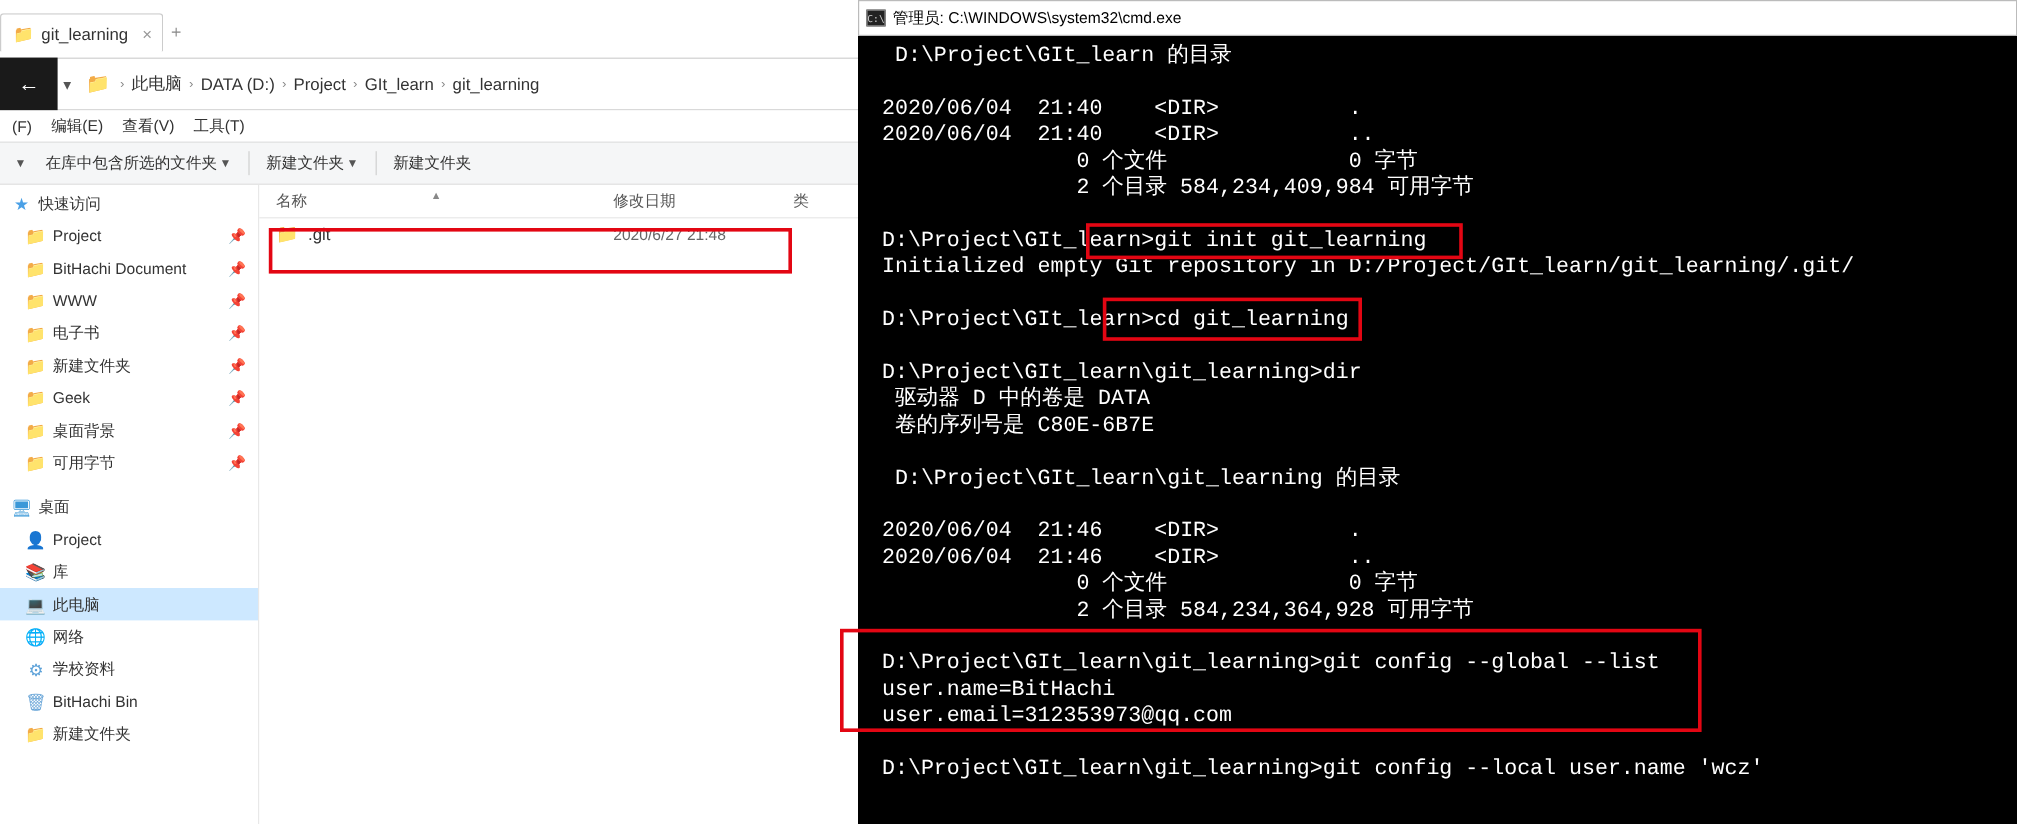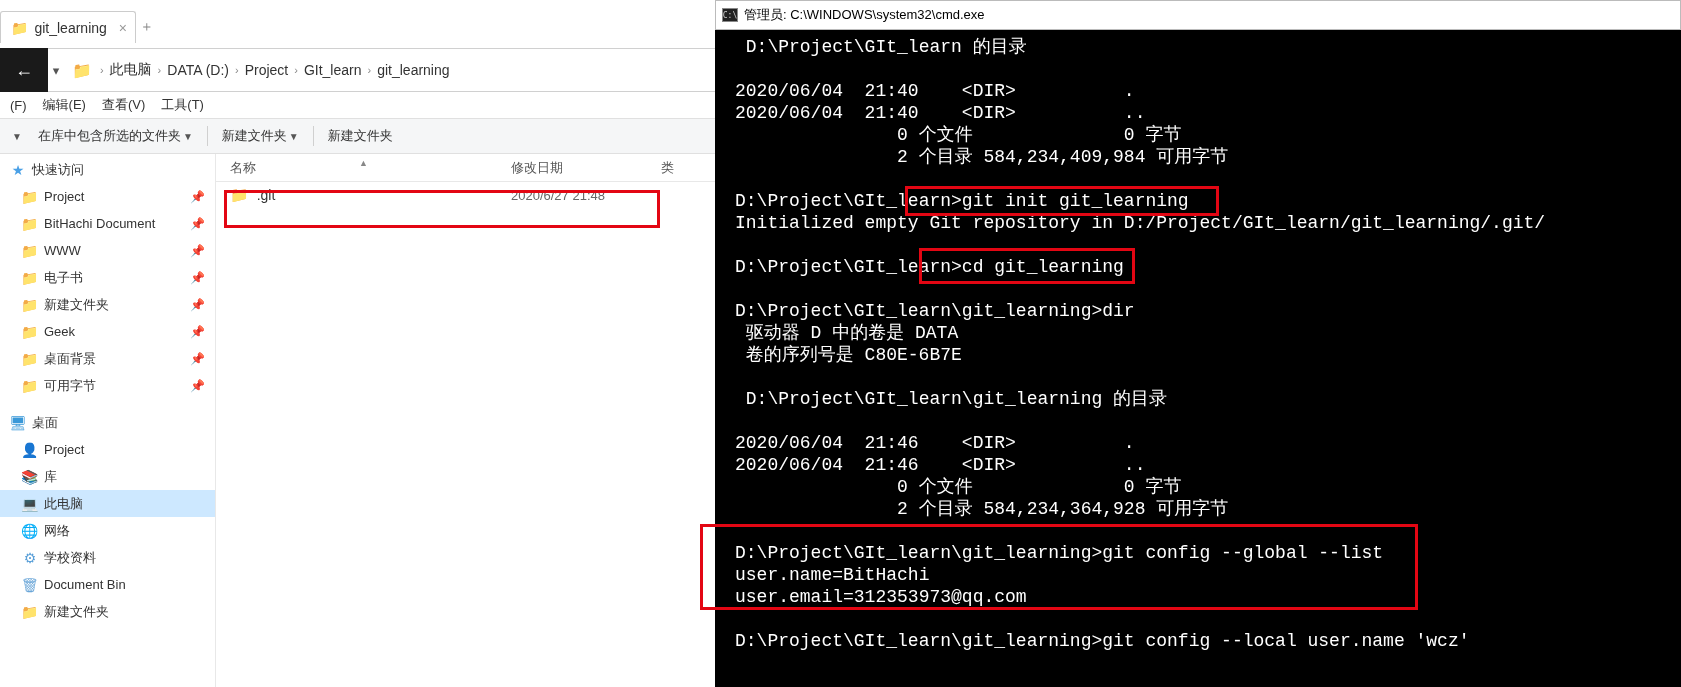--- a/index.html
+++ b/index.html
@@ -166,21 +166,21 @@
         <div class="sb-item" style="padding-left: 22px;">
           <span class="sb-ico" style="color: rgb(90, 160, 216);">🌐</span>
           <span>网络</span>
         </div>
         <div class="sb-item" style="padding-left: 22px;">
           <span class="sb-ico" style="color: rgb(90, 160, 216);">⚙</span>
           <span>学校资料</span>
         </div>
         <div class="sb-item" style="padding-left: 22px;">
           <span class="sb-ico" style="color: rgb(106, 166, 216);">🗑</span>
-          <span>Document Bin</span>
+          <span>BitHachi Bin</span>
         </div>
         <div class="sb-item" style="padding-left: 22px;">
           <span class="sb-ico" style="color: rgb(240, 198, 77);">📁</span>
           <span>新建文件夹</span>
         </div>
       </div>
     <div class="listing">
       <div class="list-header">
         <div class="col-name"><span class="sort">▲</span><span>名称</span></div>
         <div class="col-date">修改日期</div>

